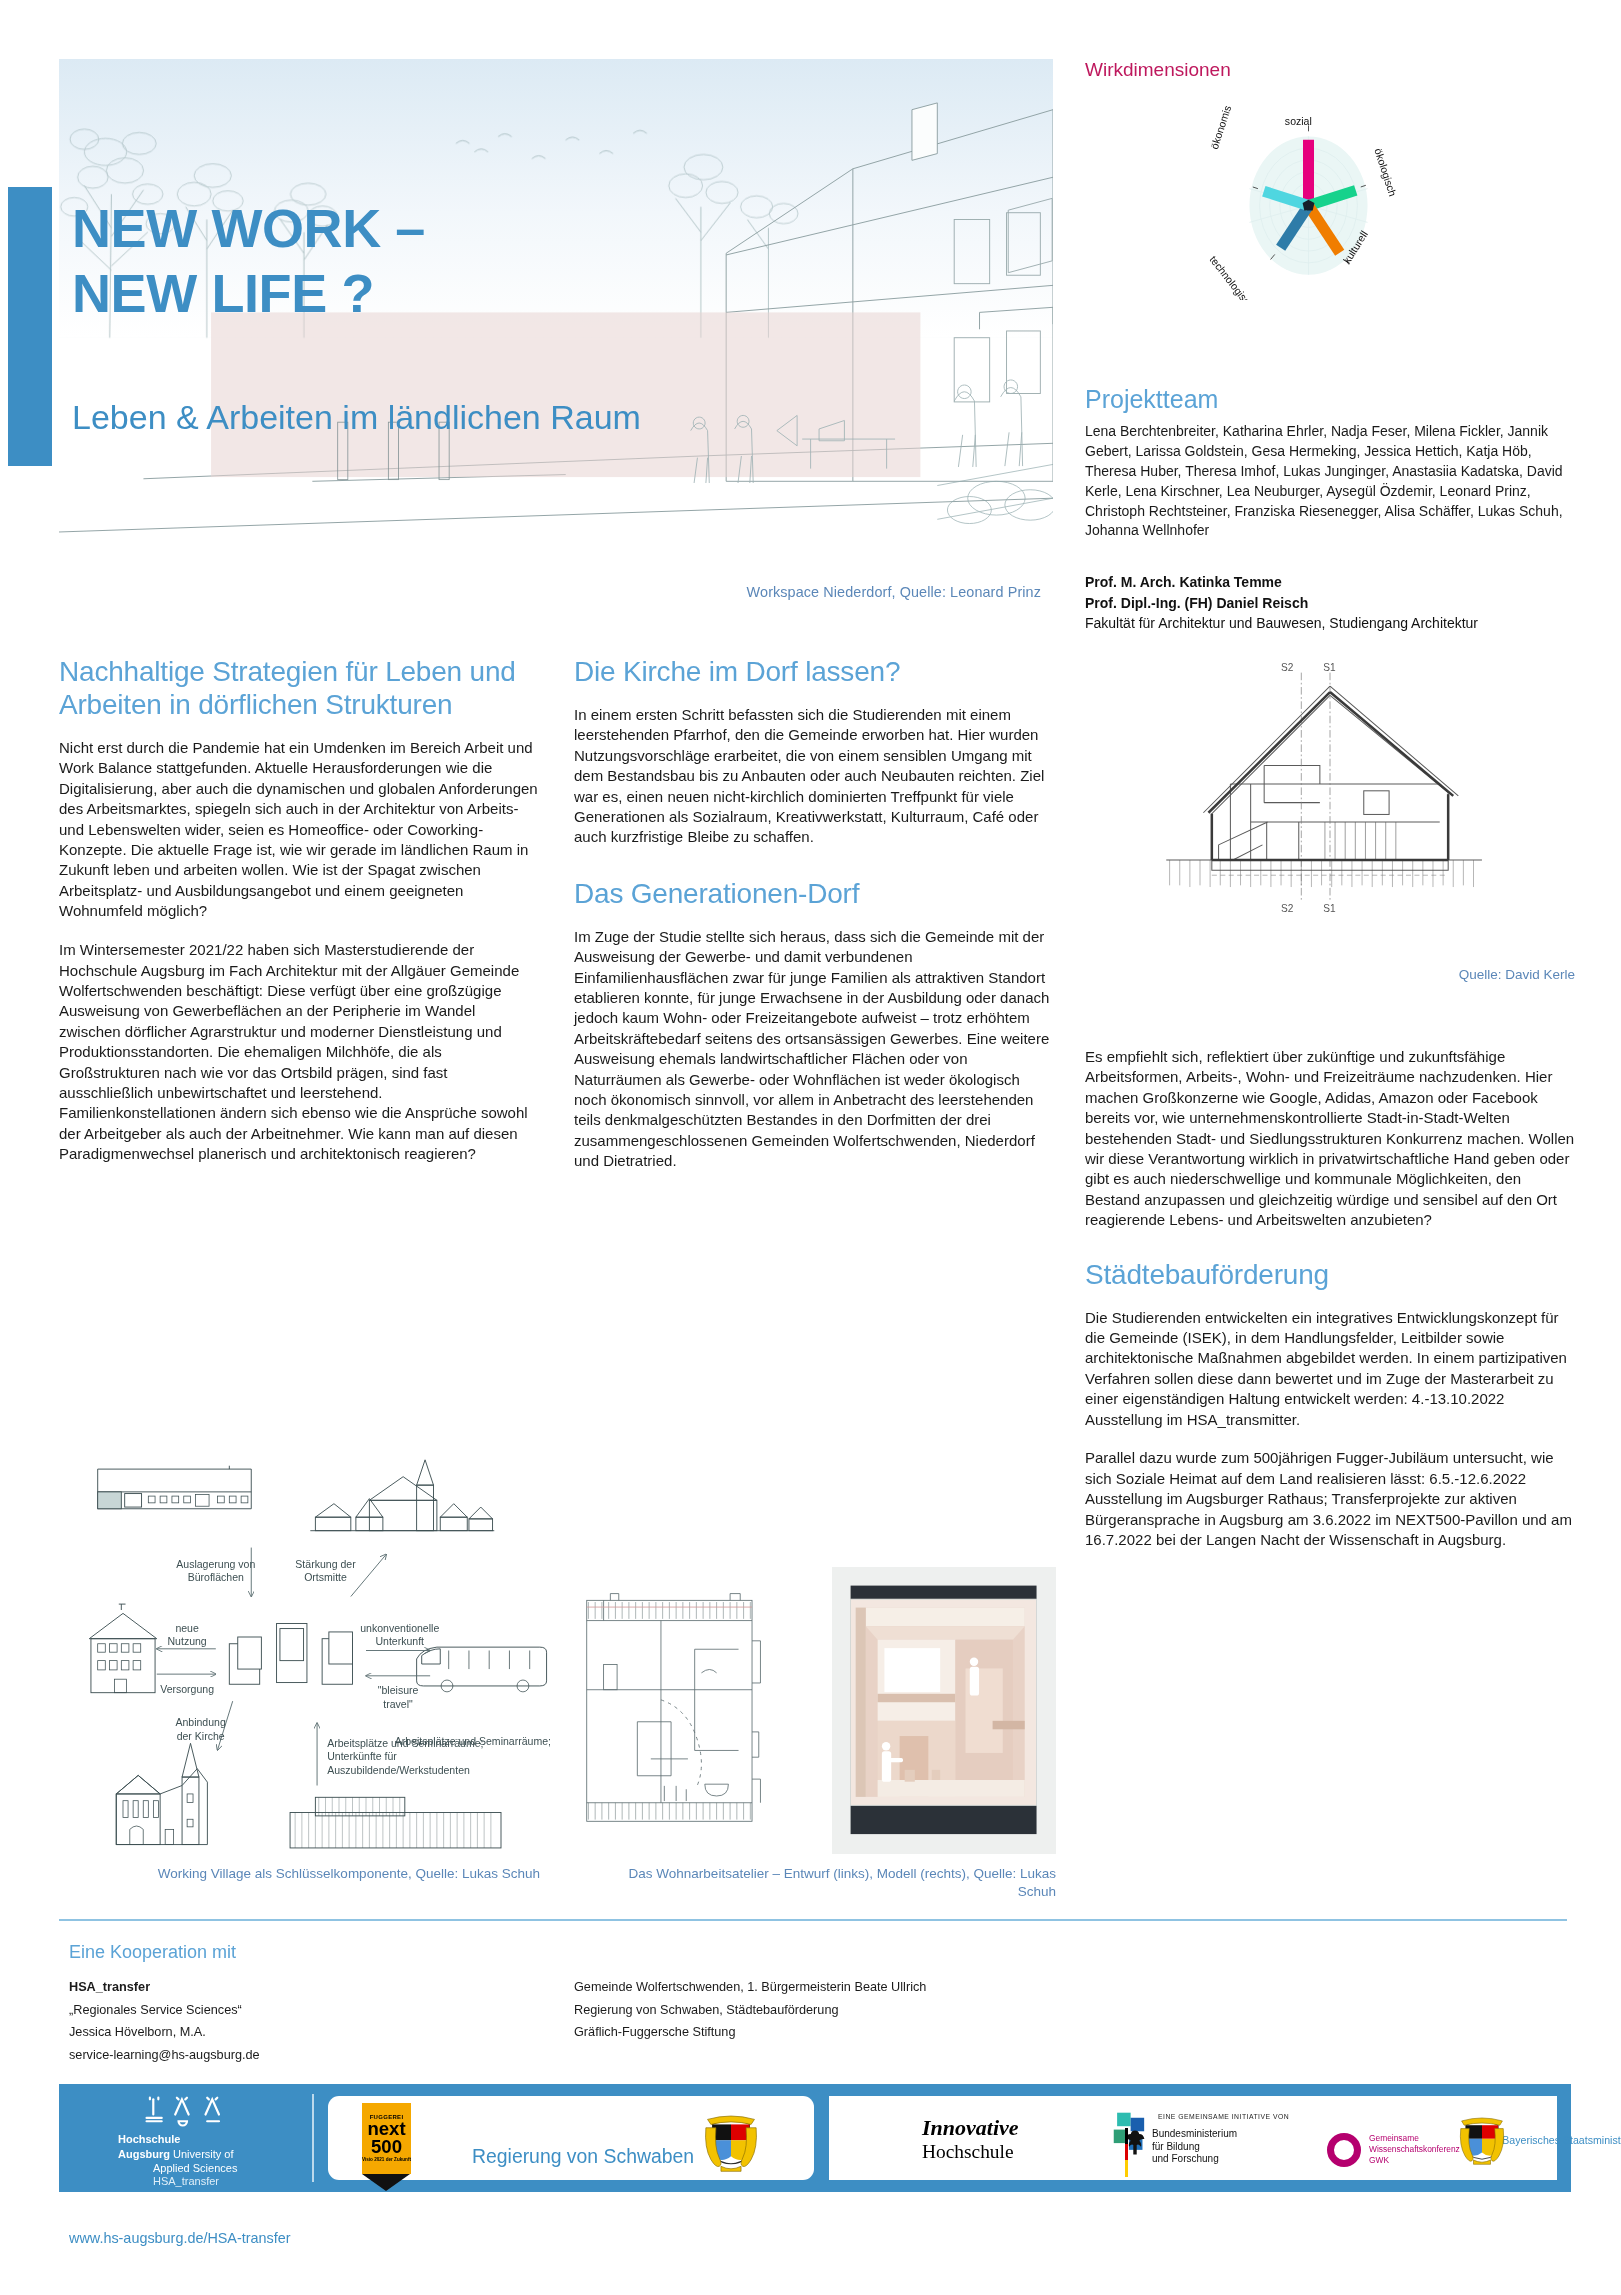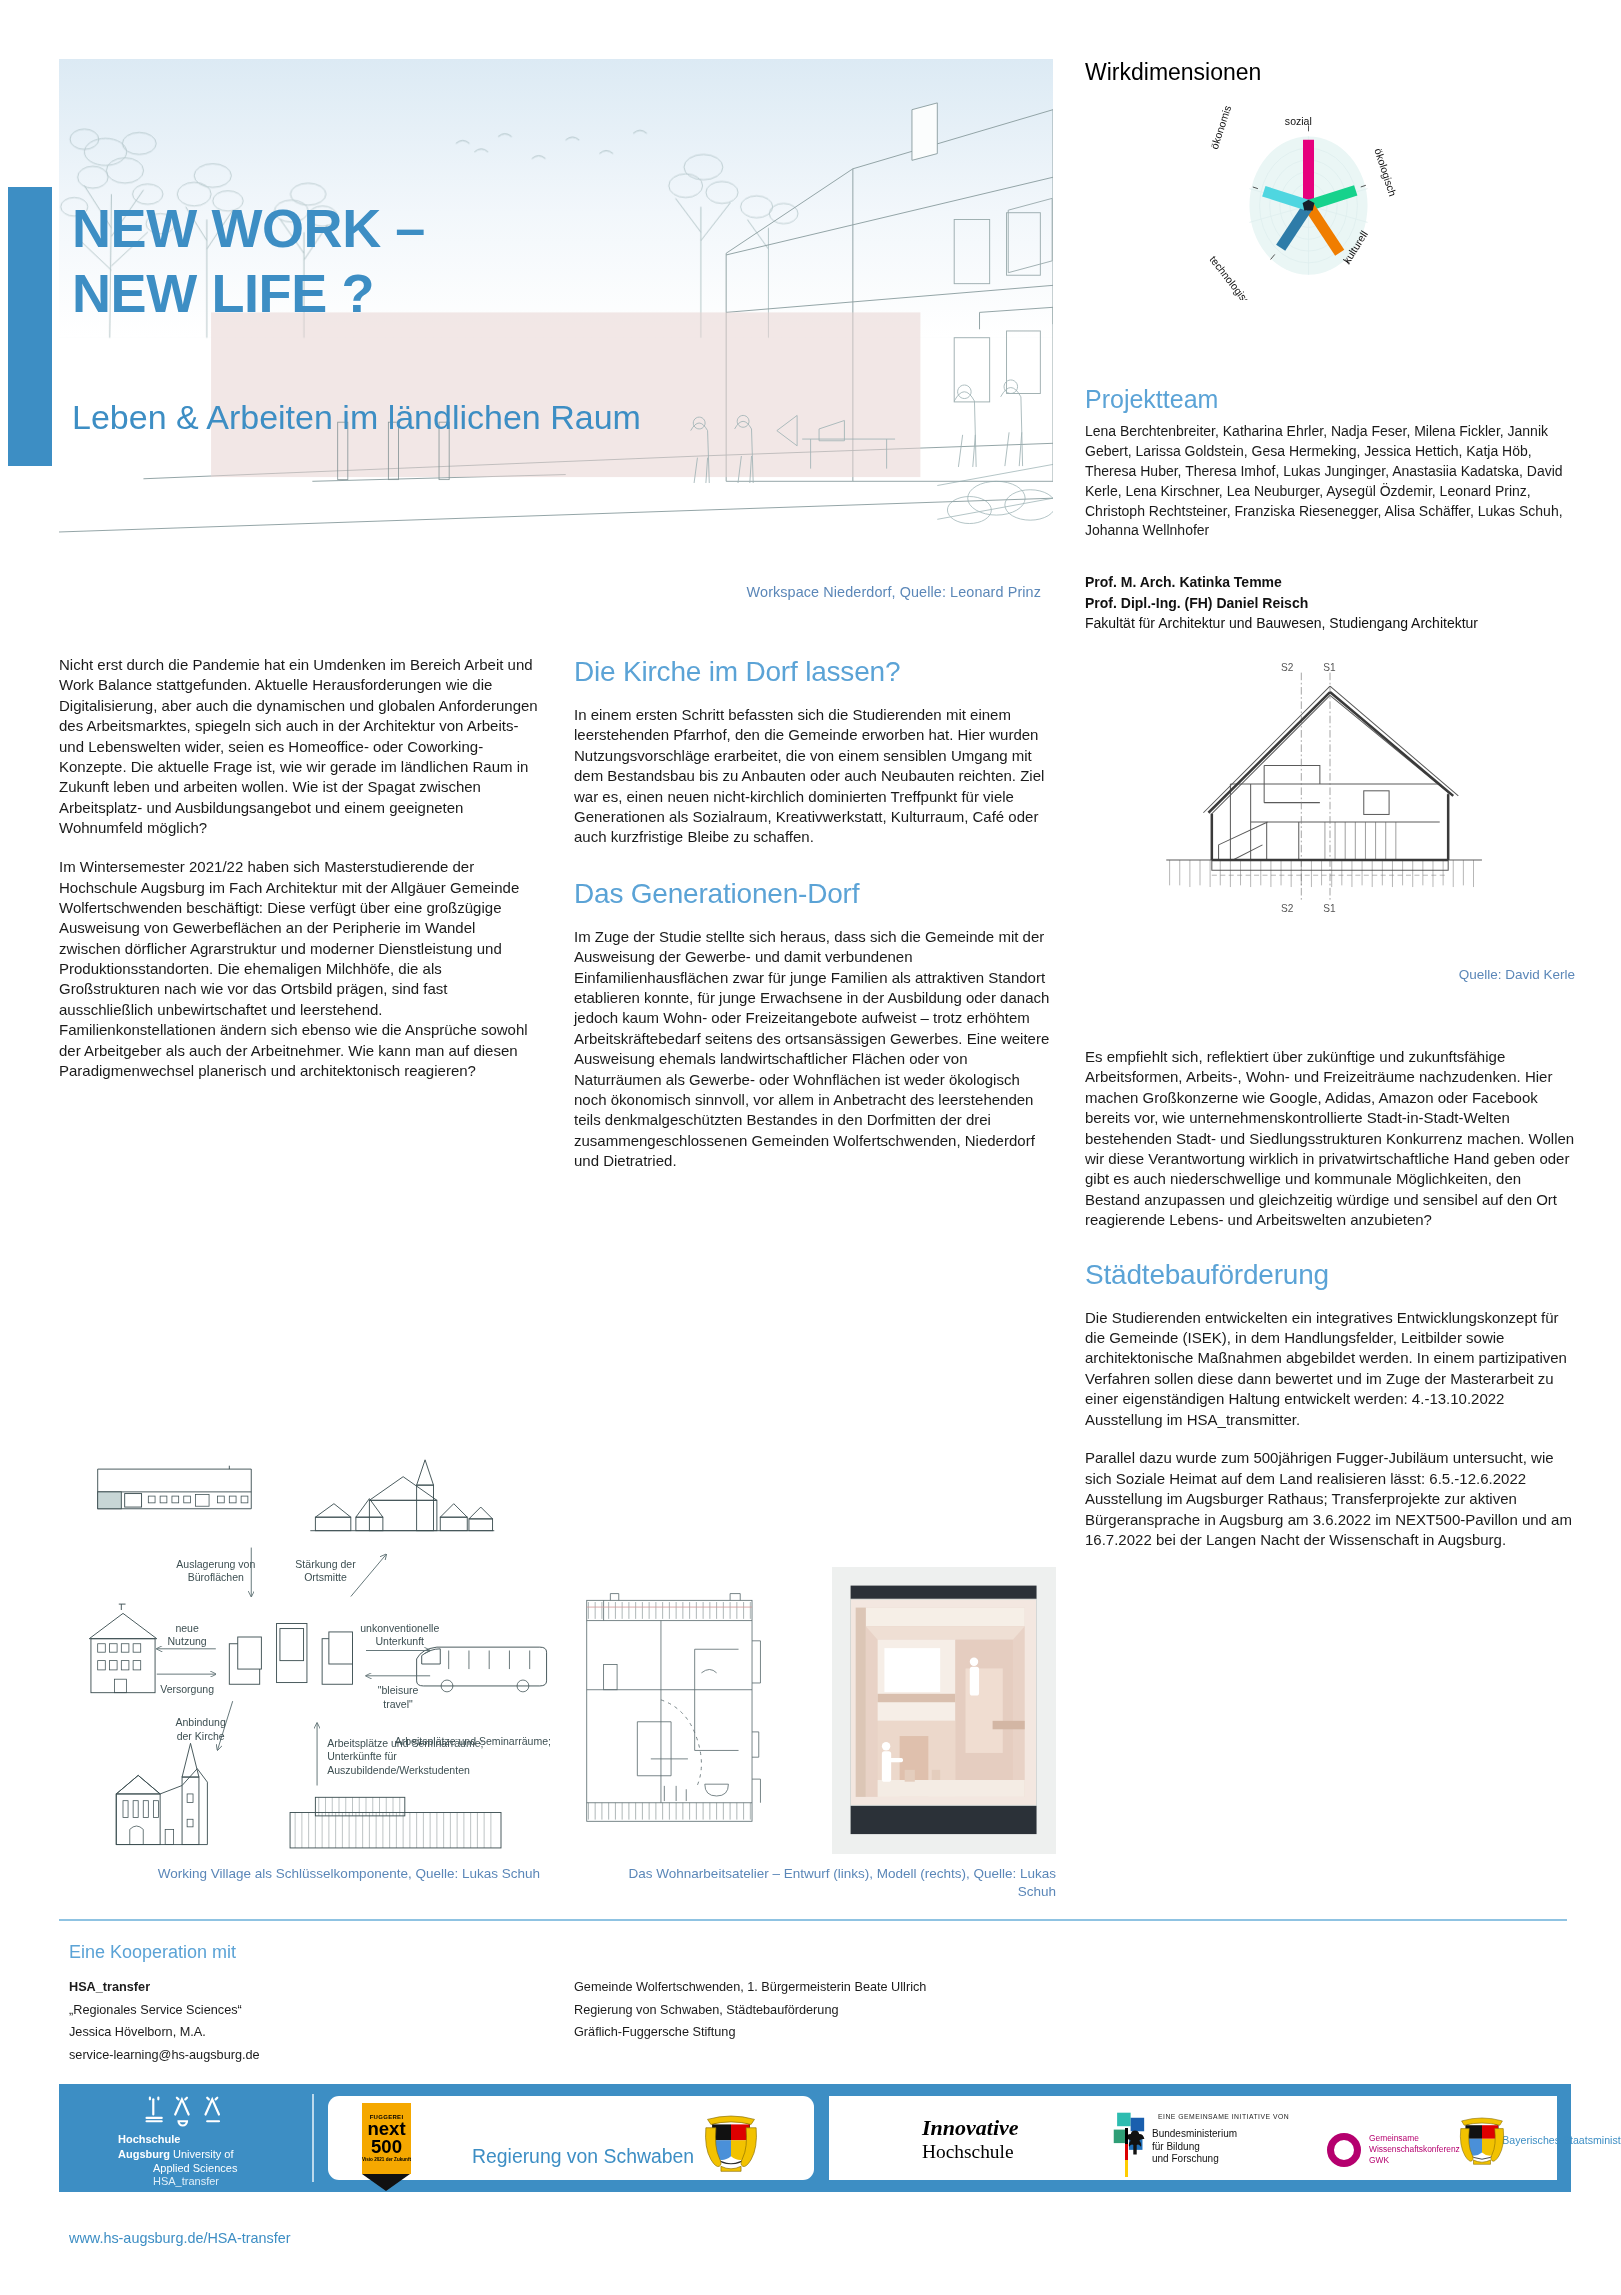--- a/index.html
+++ b/index.html
@@ -32,21 +32,21 @@
     font-size:54px; font-weight:bold; line-height:1.20; letter-spacing:-0.4px;
   }
   .subtitle {
     position:absolute; left:72px; top:397px; width:887px;
     color:#3d8ec4; font-size:34px; font-weight:normal; line-height:1.2;
   }
 
   
   .wirk-title {
     position:absolute; left:1085px; top:59px;
-    font-size:23px; color:#000000;
+    font-size:19px; color:#be185d;
   }
   .radar-wrap { position:absolute; left:1182px; top:106px; width:253px; height:194px; }
   .radar-wrap svg { width:100%; height:100%; }
 
   .pt-title { position:absolute; left:1085px; top:385px; font-size:25px; color:#5ba3d6; }
   .pt-names {
     position:absolute; left:1085px; top:422px; width:490px;
     font-size:14px; line-height:1.42; color:#1a1a1a;
   }
   .pt-prof {
@@ -346,20 +346,21 @@
 
   <div class="pt-title">Projektteam</div>
   <div class="pt-names">Lena Berchtenbreiter, Katharina Ehrler, Nadja Feser, Milena Fickler, Jannik Gebert, Larissa Goldstein, Gesa Hermeking, Jessica Hettich, Katja Höb, Theresa Huber, Theresa Imhof, Lukas Junginger, Anastasiia Kadatska, David Kerle, Lena Kirschner, Lea Neuburger, Aysegül Özdemir, Leonard Prinz, Christoph Rechtsteiner, Franziska Riesenegger, Alisa Schäffer, Lukas Schuh, Johanna Wellnhofer</div>
   <div class="pt-prof">
     <div>Prof. M. Arch. Katinka Temme</div>
     <div>Prof. Dipl.-Ing. (FH) Daniel Reisch</div>
   </div>
   <div class="pt-fak">Fakultät für Architektur und Bauwesen, Studiengang Architektur</div>
 
   <div class="col col-a">
+    <h2 class="sec">Nachhaltige Strategien für Leben und Arbeiten in dörflichen Strukturen</h2>
     <p class="body">Nicht erst durch die Pandemie hat ein Umdenken im Bereich Arbeit und Work Balance stattgefunden. Aktuelle Herausforderungen wie die Digitalisierung, aber auch die dynamischen und globalen Anforderungen des Arbeitsmarktes, spiegeln sich auch in der Architektur von Arbeits- und Lebenswelten wider, seien es Homeoffice- oder Coworking-Konzepte. Die aktuelle Frage ist, wie wir gerade im ländlichen Raum in Zukunft leben und arbeiten wollen. Wie ist der Spagat zwischen Arbeitsplatz- und Ausbildungsangebot und einem geeigneten Wohnumfeld möglich?</p>
     <p class="body">Im Wintersemester 2021/22 haben sich Masterstudierende der Hochschule Augsburg im Fach Architektur mit der Allgäuer Gemeinde Wolfertschwenden beschäftigt: Diese verfügt über eine großzügige Ausweisung von Gewerbeflächen an der Peripherie im Wandel zwischen dörflicher Agrarstruktur und moderner Dienstleistung und Produktionsstandorten. Die ehemaligen Milchhöfe, die als Großstrukturen nach wie vor das Ortsbild prägen, sind fast ausschließlich unbewirtschaftet und leerstehend. Familienkonstellationen ändern sich ebenso wie die Ansprüche sowohl der Arbeitgeber als auch der Arbeitnehmer. Wie kann man auf diesen Paradigmenwechsel planerisch und architektonisch reagieren?</p>
   </div>
 
   <div class="col col-b">
     <h2 class="sec">Die Kirche im Dorf lassen?</h2>
     <p class="body">In einem ersten Schritt befassten sich die Studierenden mit einem leerstehenden Pfarrhof, den die Gemeinde erworben hat. Hier wurden Nutzungsvorschläge erarbeitet, die von einem sensiblen Umgang mit dem Bestandsbau bis zu Anbauten oder auch Neubauten reichten. Ziel war es, einen neuen nicht-kirchlich dominierten Treffpunkt für viele Generationen als Sozialraum, Kreativwerkstatt, Kulturraum, Café oder auch kurzfristige Bleibe zu schaffen.</p>
     <h2 class="sec" style="margin-top:29px;">Das Generationen-Dorf</h2>
     <p class="body">Im Zuge der Studie stellte sich heraus, dass sich die Gemeinde mit der Ausweisung der Gewerbe- und damit verbundenen Einfamilienhausflächen zwar für junge Familien als attraktiven Standort etablieren konnte, für junge Erwachsene in der Ausbildung oder danach jedoch kaum Wohn- oder Freizeitangebote aufweist – trotz erhöhtem Arbeitskräftebedarf seitens des ortsansässigen Gewerbes. Eine weitere Ausweisung ehemals landwirtschaftlicher Flächen oder von Naturräumen als Gewerbe- oder Wohnflächen ist weder ökologisch noch ökonomisch sinnvoll, vor allem in Anbetracht des leerstehenden teils denkmalgeschützten Bestandes in den Dorfmitten der drei zusammengeschlossenen Gemeinden Wolfertschwenden, Niederdorf und Dietratried.</p>
   </div>

